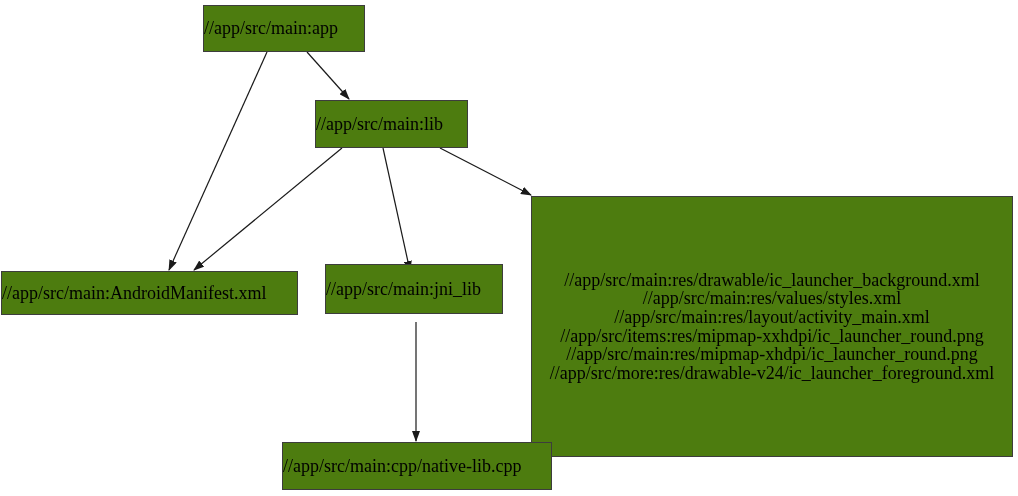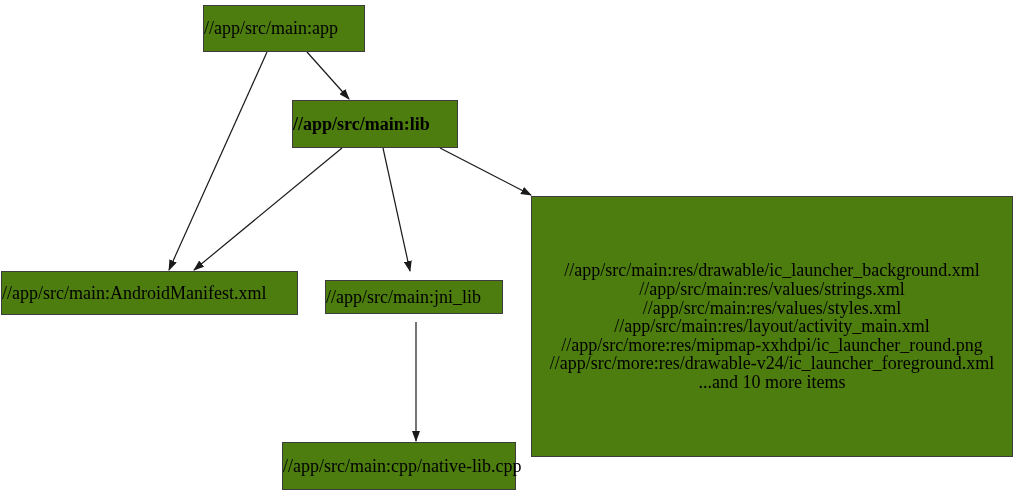--- a/index.html
+++ b/index.html
@@ -35,25 +35,25 @@
     display: flex;
     flex-direction: column;
     align-items: flex-start;
     justify-content: center;
     text-align: center;
     font-size: 18px;
     line-height: 18.6px;
     white-space: nowrap;
   }
   #node-app        { left: 203px; top: 5px;   width: 162px; height: 47px; }
-  #node-lib        { left: 292px; top: 100px; width: 166px; height: 48px; font-weight: bold; }
+  #node-lib        { left: 315px; top: 100px; width: 153px; height: 48px; }
   #node-manifest   { left: 1px;   top: 271px; width: 297px; height: 44px; }
-  #node-jni-lib    { left: 325px; top: 280px; width: 178px; height: 34px; }
+  #node-jni-lib    { left: 325px; top: 264px; width: 178px; height: 50px; }
   #node-resources  { left: 531px; top: 196px; width: 482px; height: 261px; font-family: Liberation Serif, serif; }
-  #node-native-cpp { left: 282px; top: 442px; width: 234px; height: 48px; }
+  #node-native-cpp { left: 282px; top: 442px; width: 270px; height: 48px; }
   .res-line {
     width: 100%;
   }
 </style>
 </head>
 <body>
 
 <div id="canvas">
 
   <svg id="edge-layer" viewBox="0 0 1018 496" xmlns="http://www.w3.org/2000/svg">
@@ -81,25 +81,24 @@
   <div id="node-manifest" class="node">
     <span>//app/src/main:AndroidManifest.xml</span>
   </div>
 
   <div id="node-jni-lib" class="node">
     <span>//app/src/main:jni_lib</span>
   </div>
 
   <div id="node-resources" class="node">
     <div class="res-line">//app/src/main:res/drawable/ic_launcher_background.xml</div>
-    <div class="res-line">//app/src/main:res/values/strings.xml</div>
     <div class="res-line">//app/src/main:res/values/styles.xml</div>
     <div class="res-line">//app/src/main:res/layout/activity_main.xml</div>
-    <div class="res-line">//app/src/more:res/mipmap-xxhdpi/ic_launcher_round.png</div>
+    <div class="res-line">//app/src/items:res/mipmap-xxhdpi/ic_launcher_round.png</div>
+    <div class="res-line">//app/src/main:res/mipmap-xhdpi/ic_launcher_round.png</div>
     <div class="res-line">//app/src/more:res/drawable-v24/ic_launcher_foreground.xml</div>
-    <div class="res-line">...and 10 more items</div>
   </div>
 
   <div id="node-native-cpp" class="node">
     <span>//app/src/main:cpp/native-lib.cpp</span>
   </div>
 
 </div>
 
 </body></html>

